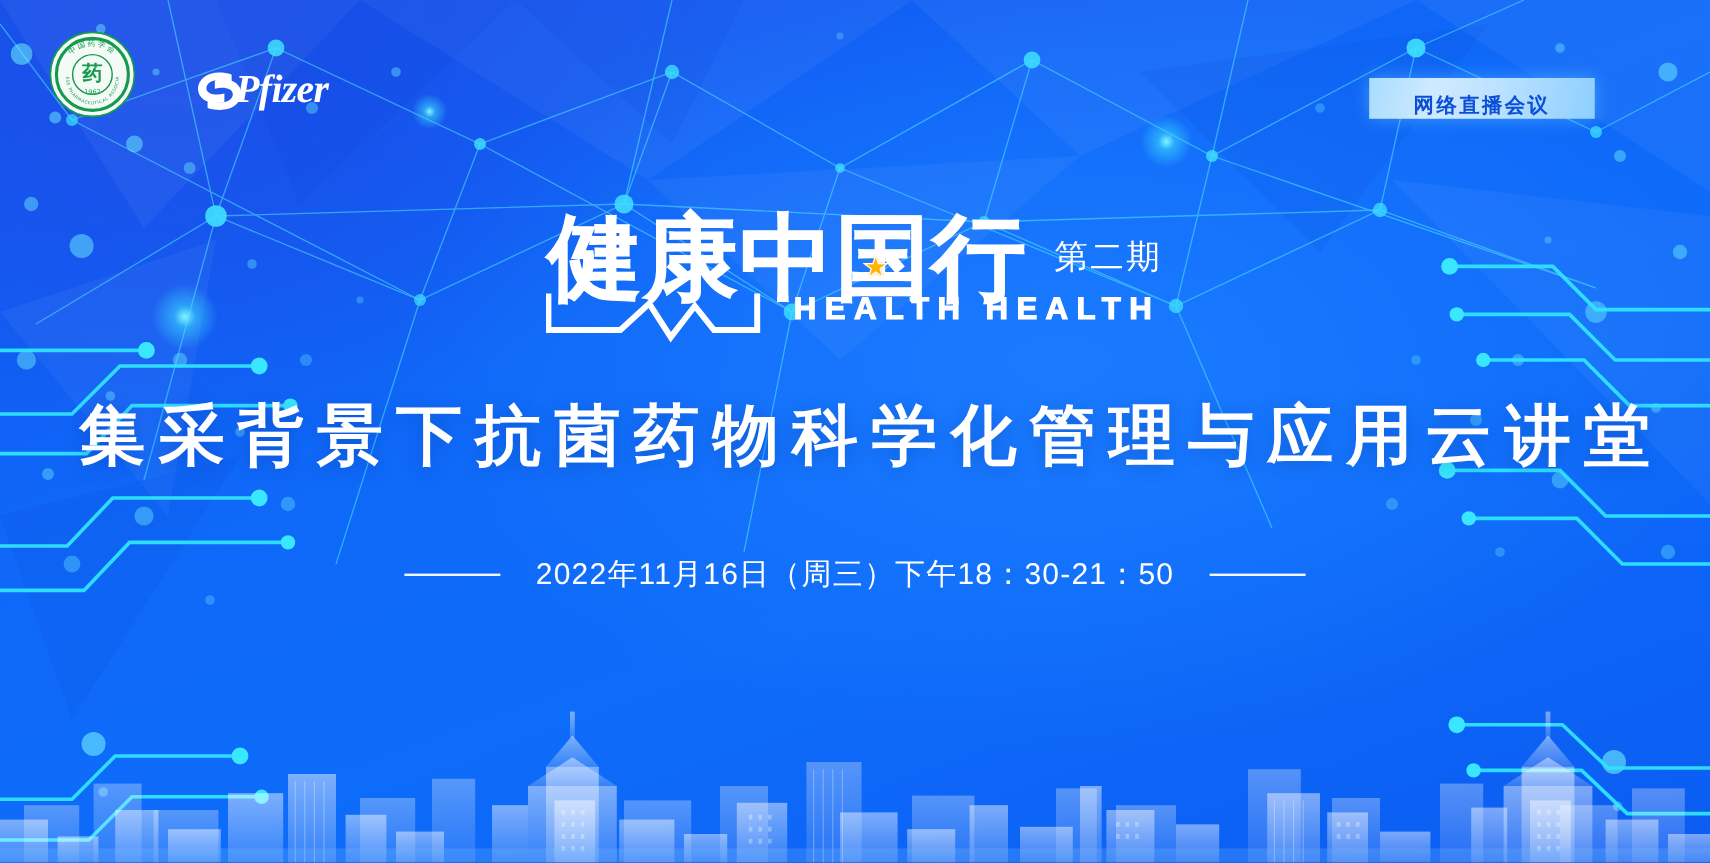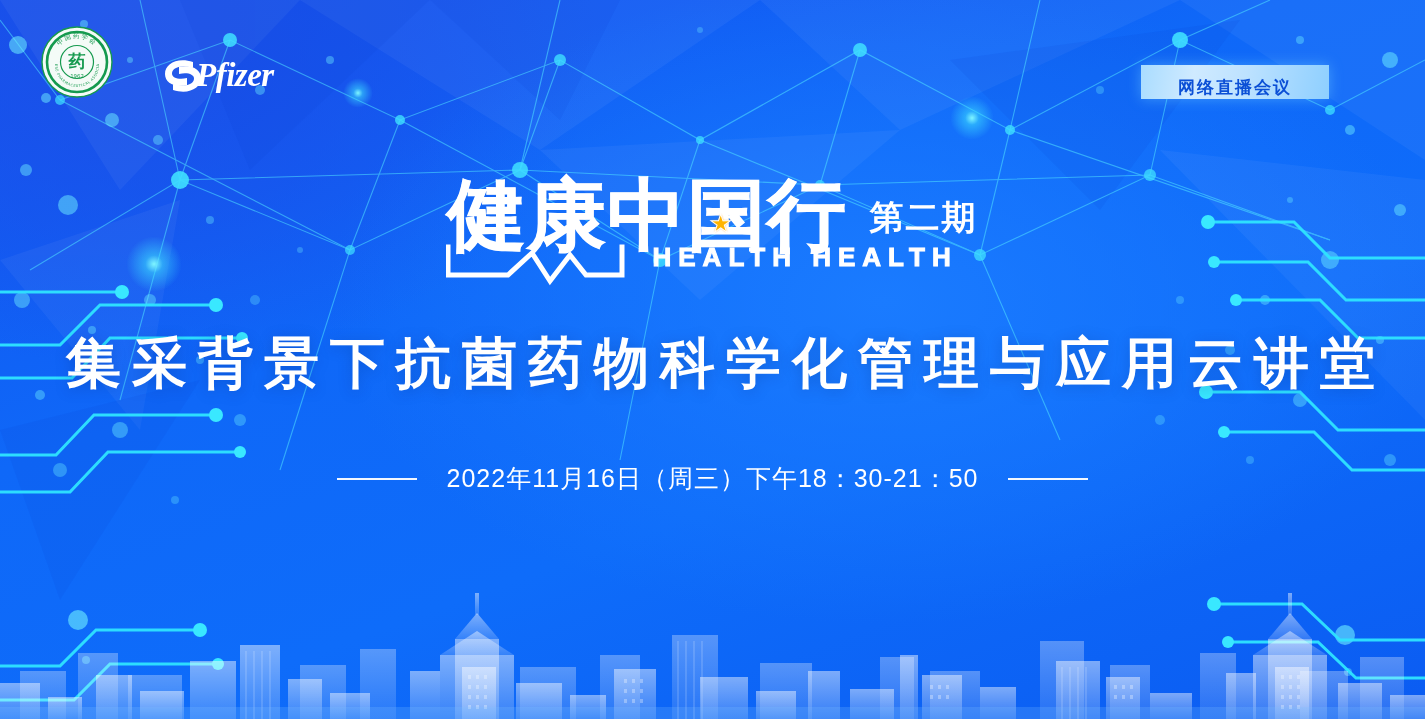--- a/index.html
+++ b/index.html
@@ -70,21 +70,21 @@
     text-shadow:0 0 2px #f08a00;
   }
   .logo-en{
     position:absolute;left:205px;top:72px;
     font-size:26px;font-weight:700;color:#fff;
     letter-spacing:7px;line-height:28px;white-space:nowrap;
   }
   .ecg{position:absolute;left:-2px;top:70px;width:240px;height:48px;}
   .logo-issue{
     margin-left:22px;margin-top:24px;
-    font-size:34px;font-weight:700;color:#fff;letter-spacing:2px;
+    font-size:28px;font-weight:400;color:#fff;letter-spacing:2px;
     white-space:nowrap;
   }
 
   
   .title{
     position:absolute;left:16px;right:0;top:327px;
     text-align:center;
     font-size:55px;font-weight:900;color:#fff;
     letter-spacing:11px;line-height:72px;
     text-indent:11px;

